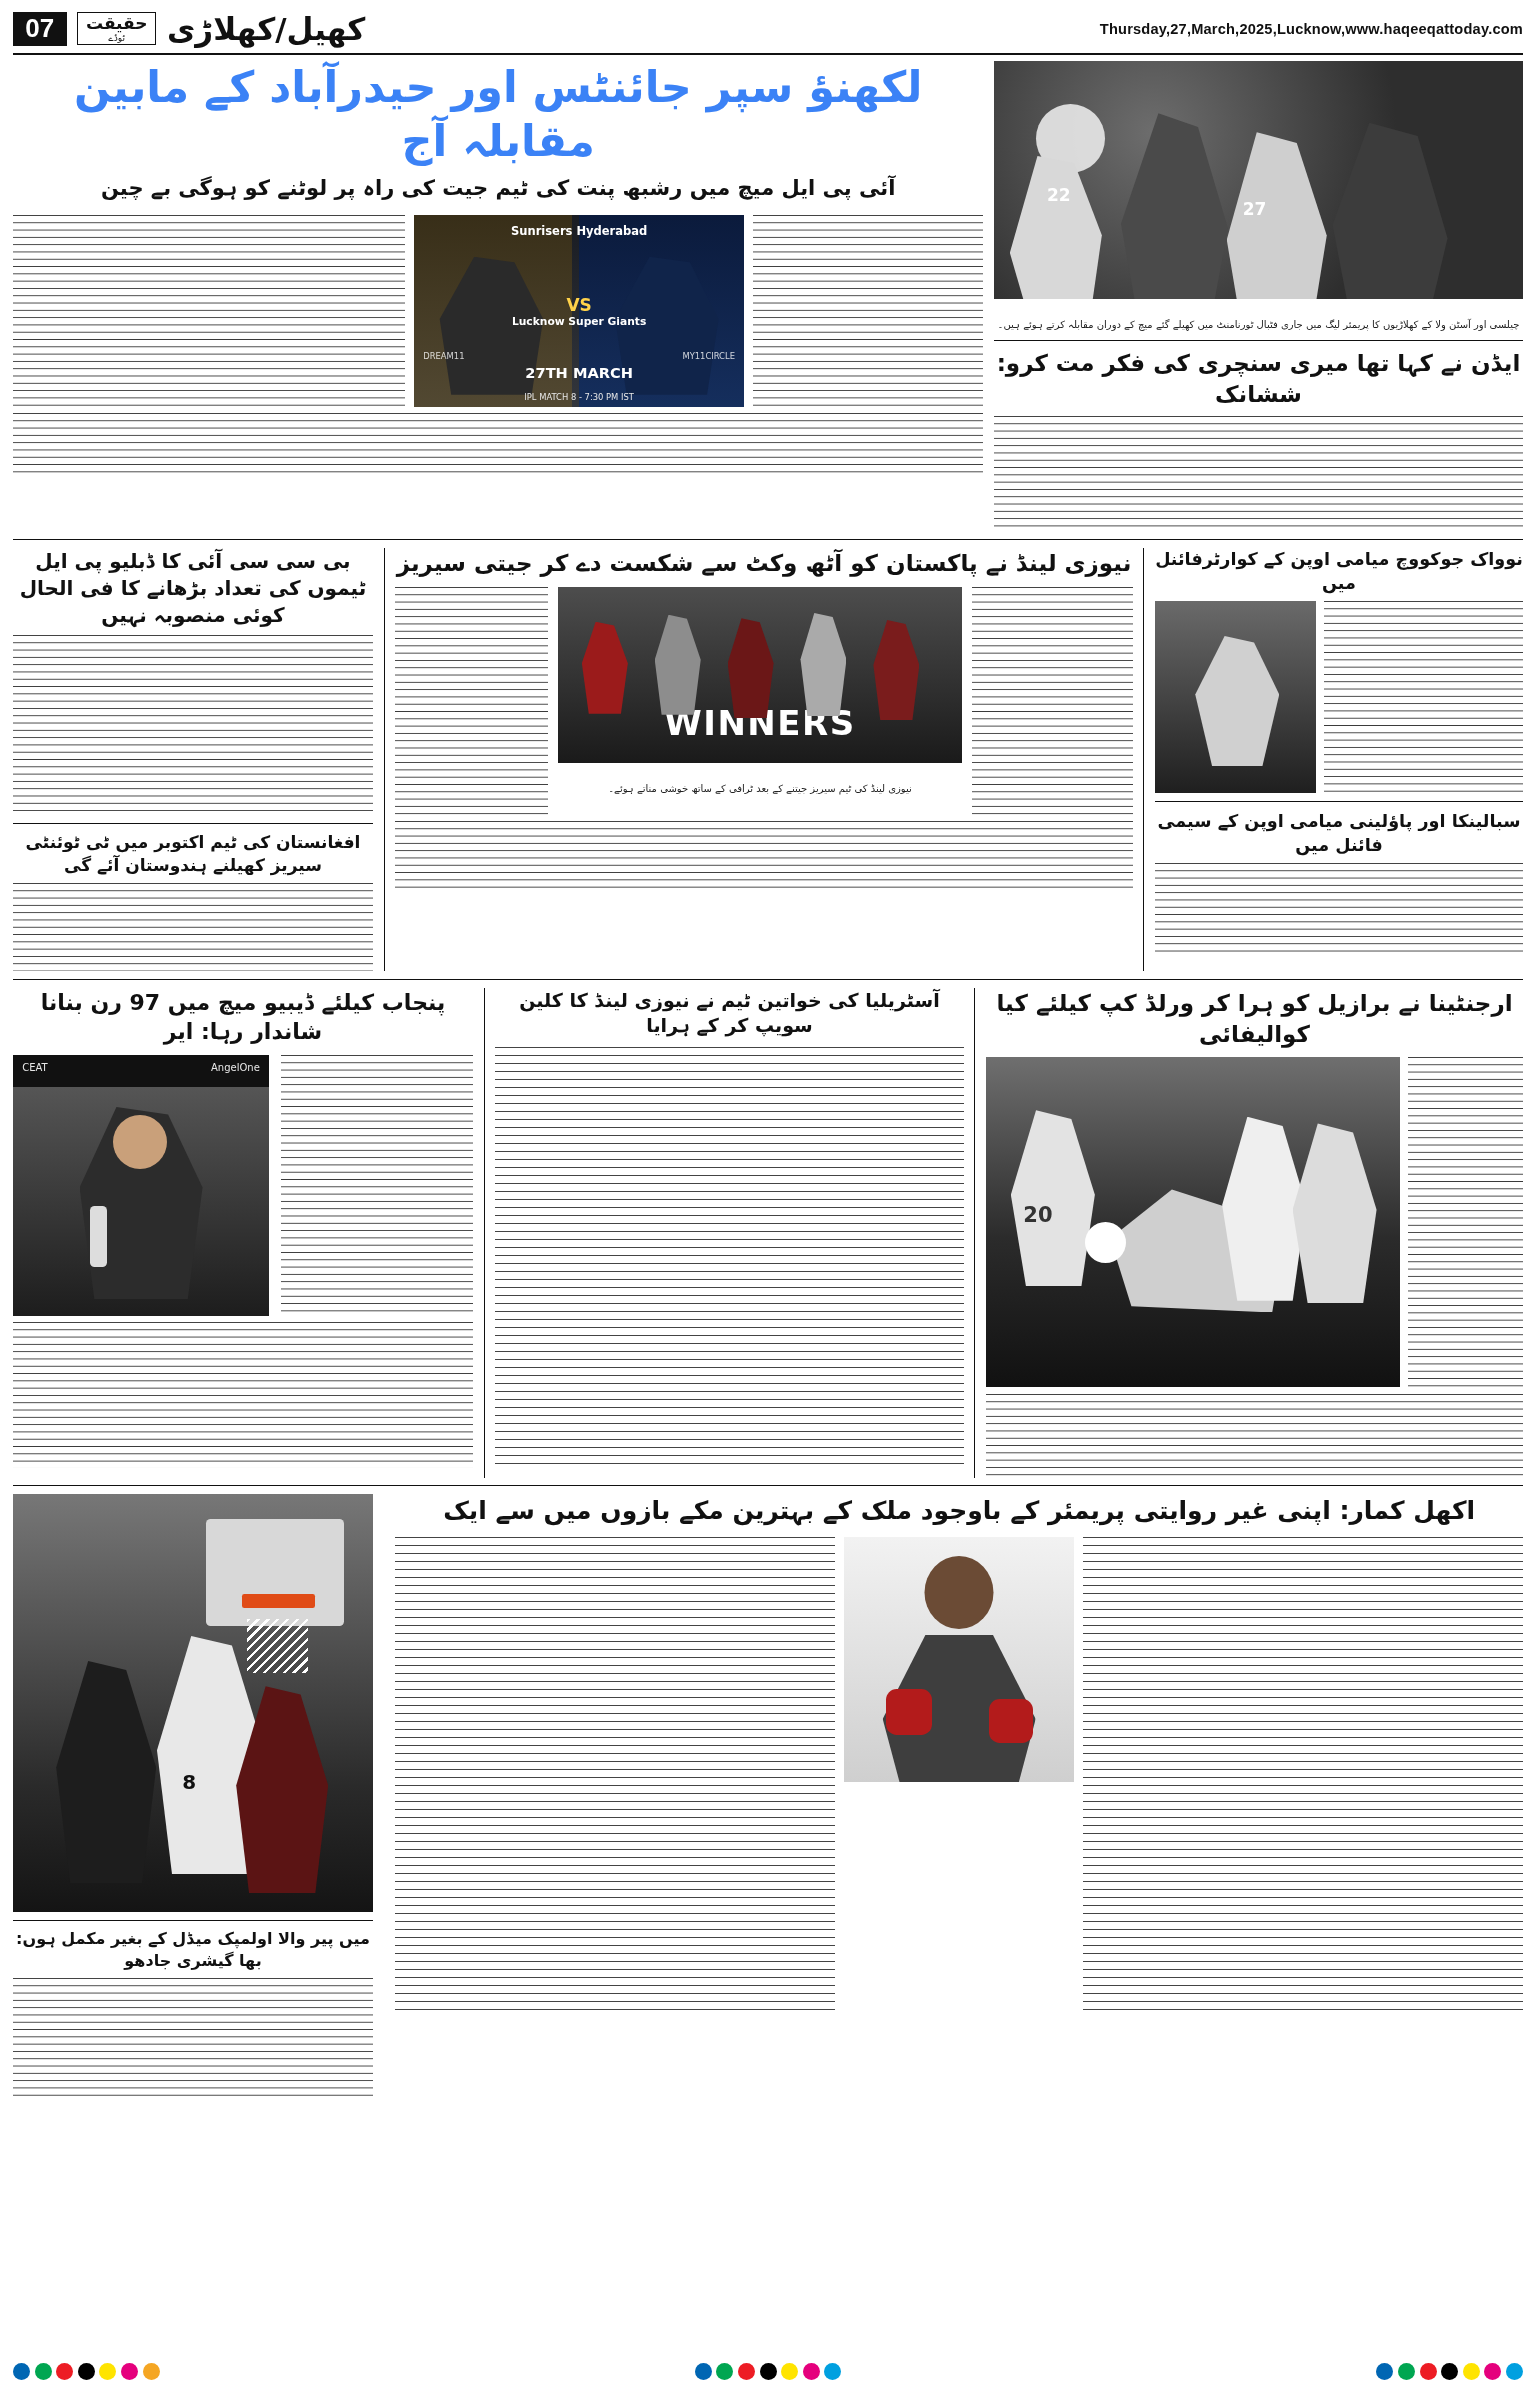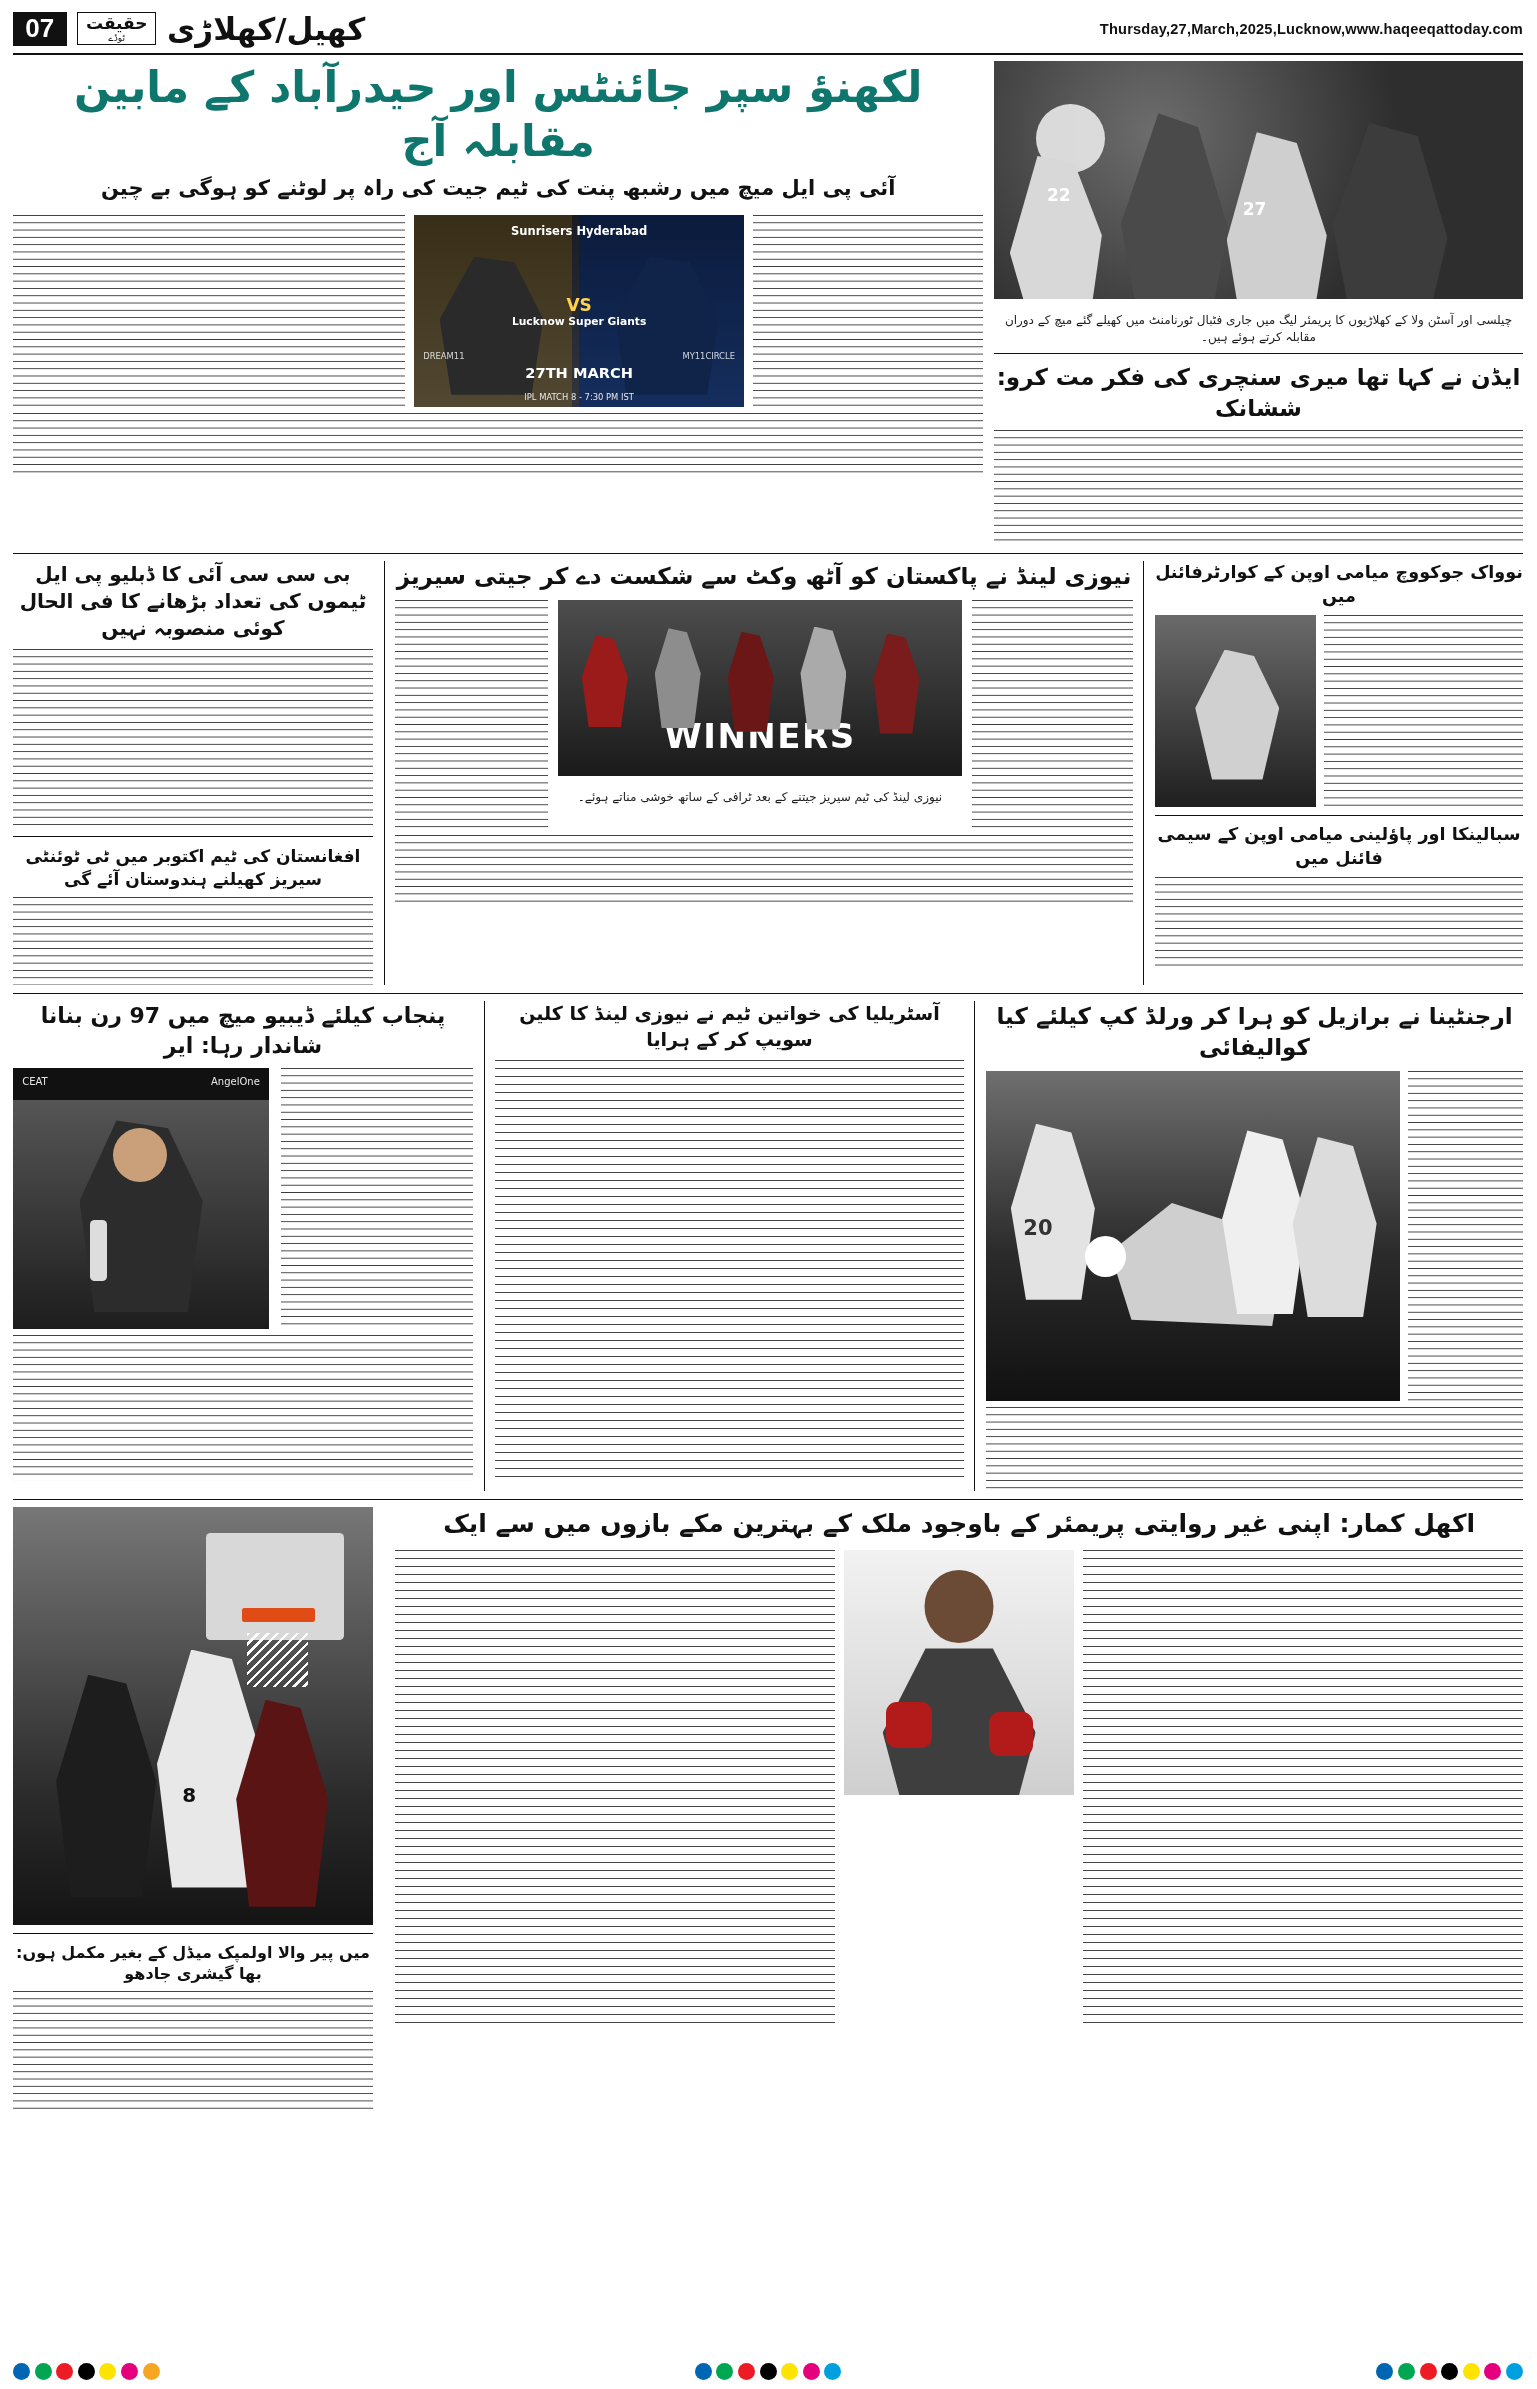--- a/index.html
+++ b/index.html
@@ -42,27 +42,27 @@
       transparent 1.1px,transparent 7.3px);
     background-size:100% 7.3px;
   }
   .fakelines.dense{
     background:repeating-linear-gradient(
       to bottom,
       #444 0px,#444 1.2px,
       transparent 1.2px,transparent 8px);
   }
   .photo{background:#3b3b3b;position:relative;overflow:hidden;}
-  .caption{font-size:12px;color:#222;text-align:center;padding-top:13px;line-height:1.4;}
+  .caption{font-size:10px;color:#222;text-align:center;padding-top:19px;line-height:1.4;}
   
   .topwrap{display:flex;gap:10.7px;}
   .topleft{width:529px;flex:0 0 529px;}
   .topright{flex:1;}
   .lead-head{
-    font-size:43px;font-weight:bold;text-align:center;color:#0f766e;line-height:1.25;
+    font-size:43px;font-weight:bold;text-align:center;color:#3b82f6;line-height:1.25;
   }
   .lead-sub{
     font-size:21px;font-weight:bold;text-align:center;color:#111;margin-top:6.1px;line-height:1.4;
   }
   .sub-head{
     font-size:23px;font-weight:bold;text-align:center;color:#111;line-height:1.35;
   }
   .matchcard{
     background:#0e1b3d;position:relative;overflow:hidden;color:#fff;
   }

